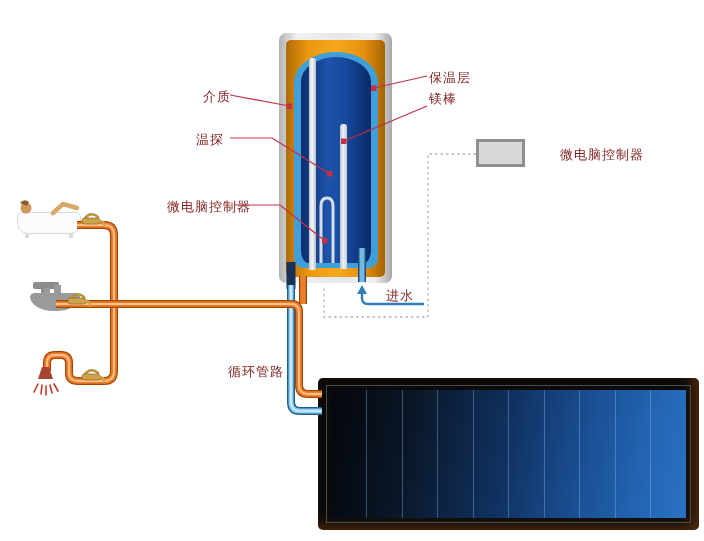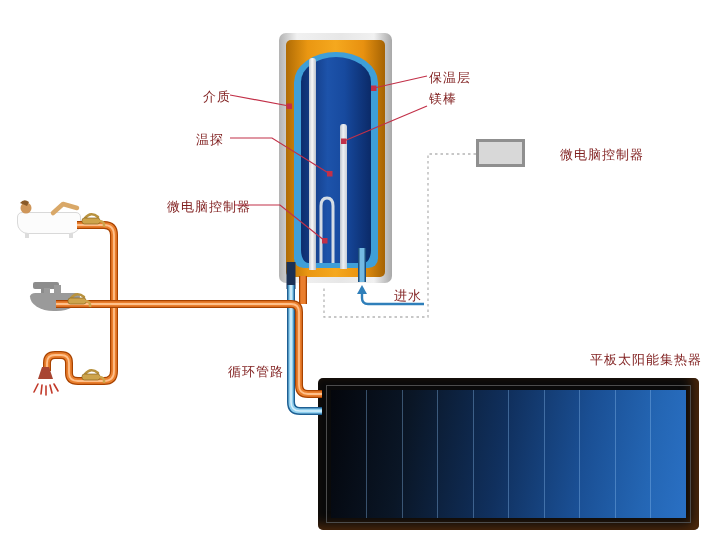--- a/index.html
+++ b/index.html
@@ -168,17 +168,16 @@
       <rect x="341" y="138.5" width="5.5" height="5.5"></rect>
     </g>
   </svg>
 
   <div class="label" style="left:203px;top:88px">介质</div>
   <div class="label" style="left:196px;top:131px">温探</div>
   <div class="label" style="left:167px;top:198px">微电脑控制器</div>
   <div class="label" style="left:429px;top:69px">保温层</div>
   <div class="label" style="left:429px;top:90px">镁棒</div>
   <div class="label" style="left:560px;top:146px">微电脑控制器</div>
-  <div class="label" style="left:394px;top:287px">进水</div>
+  <div class="label" style="left:386px;top:287px">进水</div>
   <div class="label" style="left:228px;top:363px">循环管路</div>
-  <div class="label" style="left:590px;top:351px">平板太阳能集热器</div>
 
 </div>
 
 </body></html>

